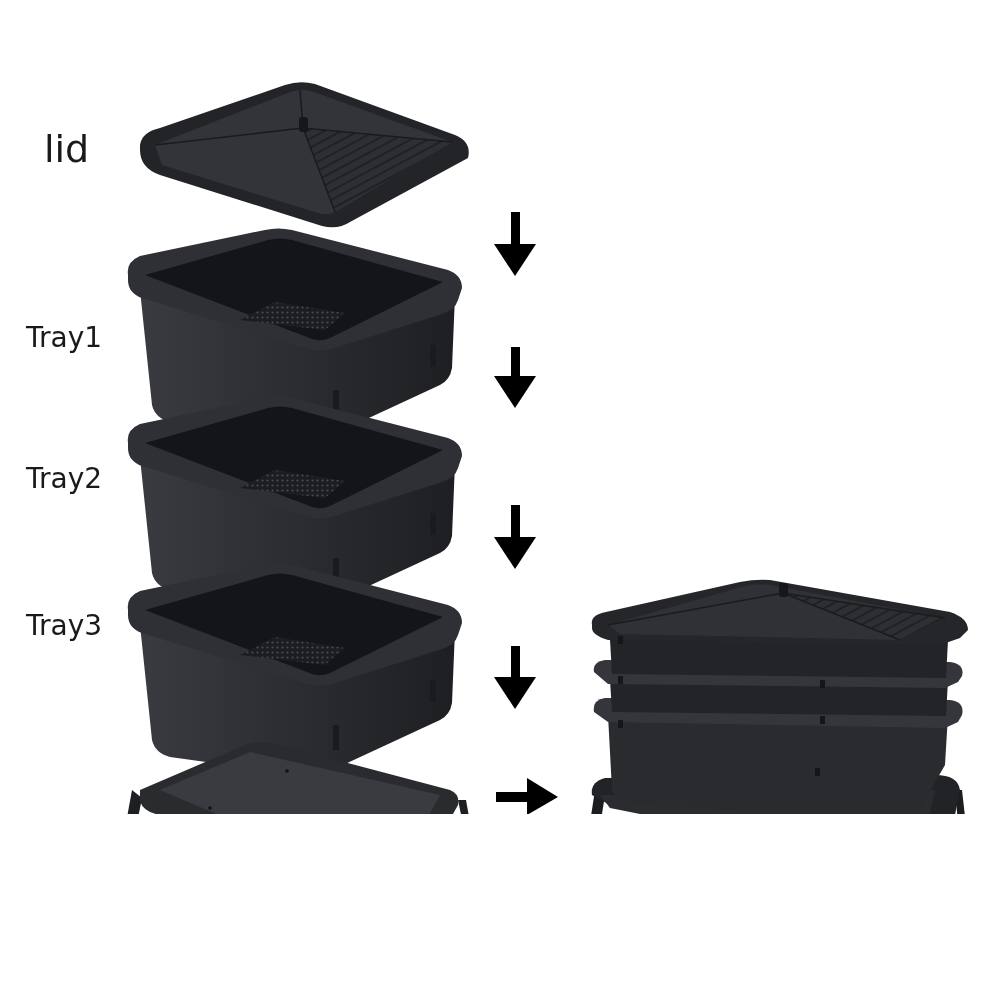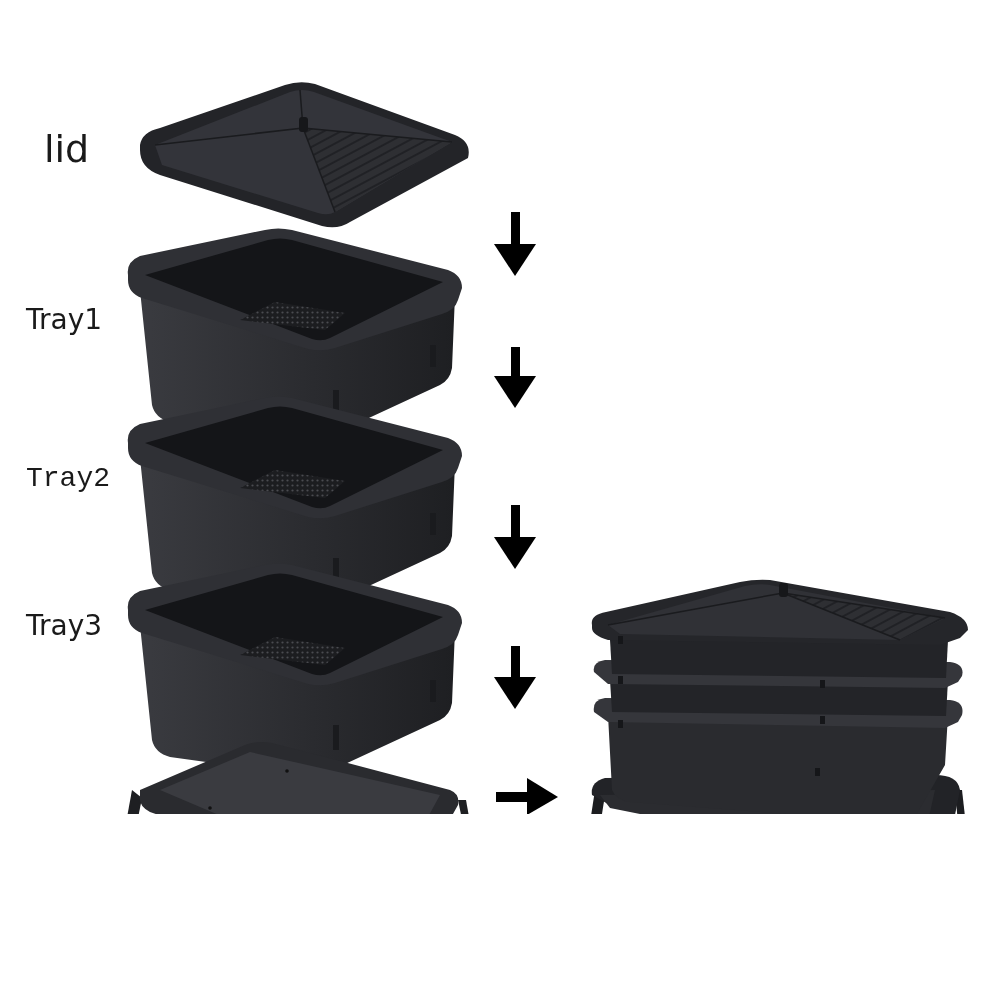--- a/index.html
+++ b/index.html
@@ -1,21 +1,21 @@
 <!DOCTYPE html>
 <html><head>
 <meta charset="utf-8">
 <style>
   html, body { margin: 0; padding: 0; background: #ffffff; }
   #canvas { position: relative; width: 1000px; height: 814px; background: #ffffff; overflow: hidden; font-family: "DejaVu Sans", "Liberation Sans", sans-serif; }
   .label { position: absolute; color: #1a1a1a; white-space: nowrap; line-height: 1; }
   .label.lid { left: 44px; top: 130px; font-size: 38px; }
   .label.tray { left: 26px; font-size: 28px; }
-  .label.t1 { top: 306px; }
-  .label.t2 { top: 465px; font-family: Liberation Mono, monospace; }
+  .label.t1 { top: 324px; }
+  .label.t2 { top: 465px; }
   .label.t3 { top: 612px; }
   .label.base { left: 20px; top: 855px; font-size: 29px; }
   svg.part { position: absolute; left: 0; top: 0; }
 </style>
 </head>
 <body>
 
 <div id="canvas">
 
   <div class="label lid">lid</div>

